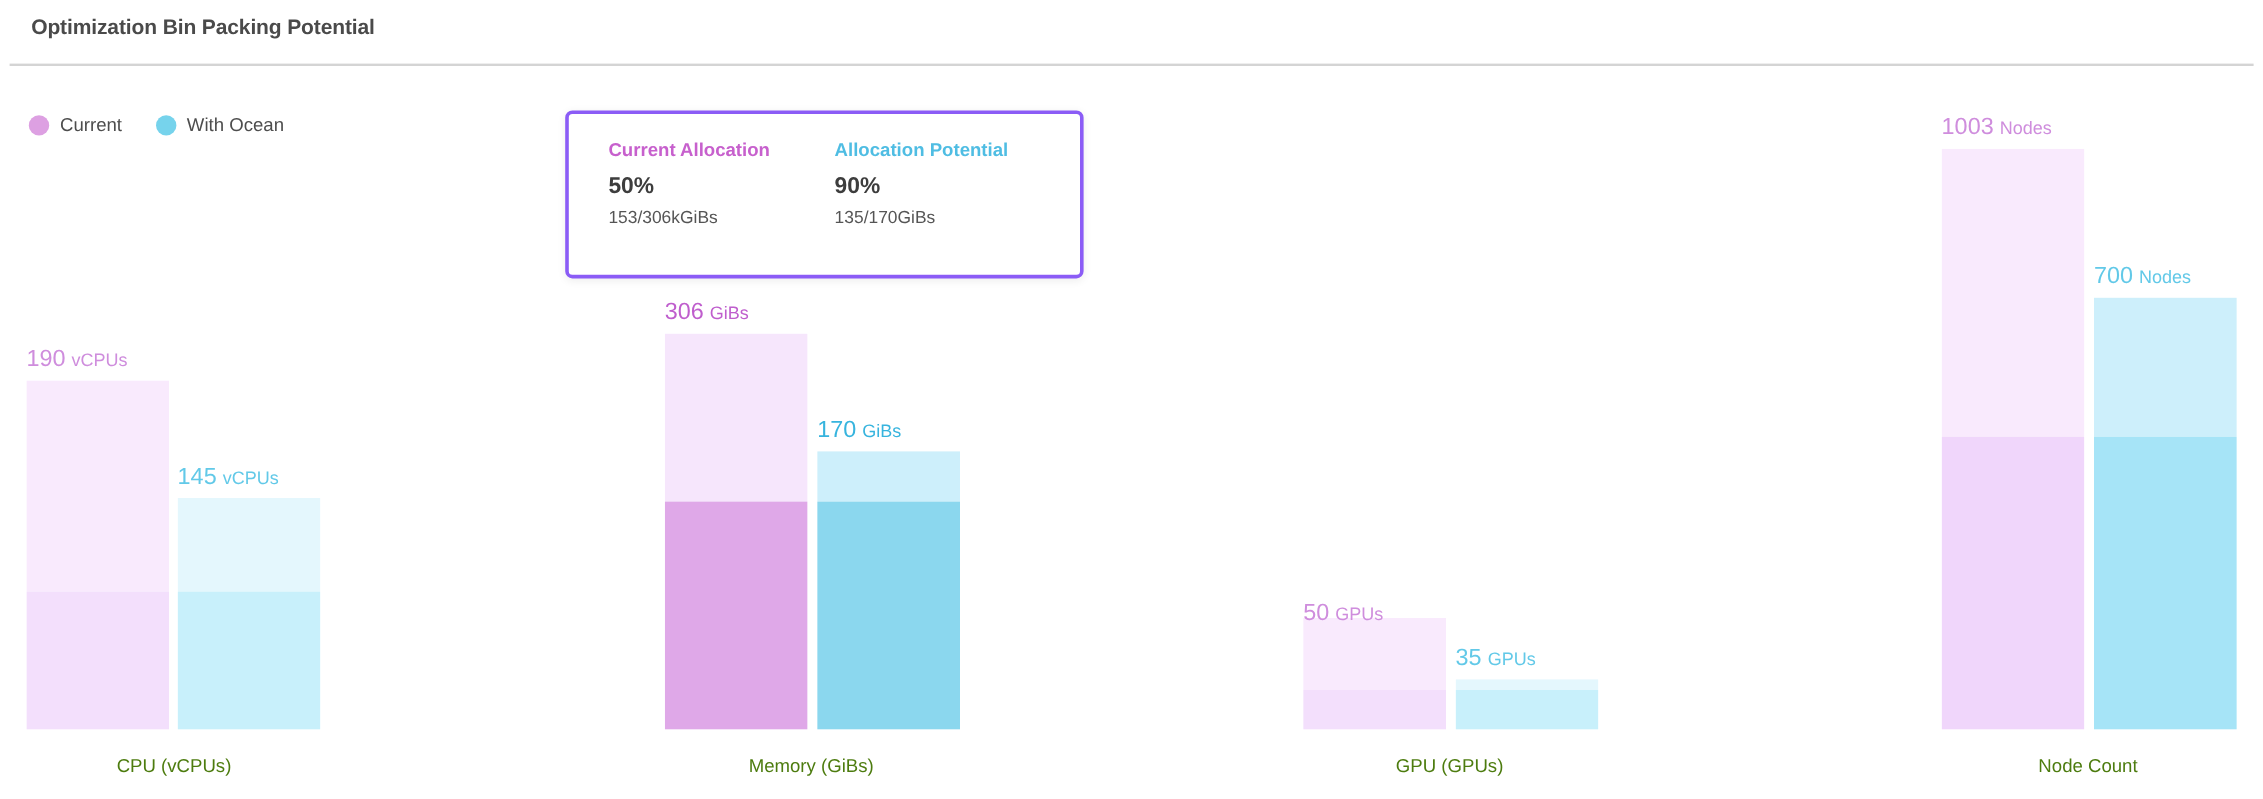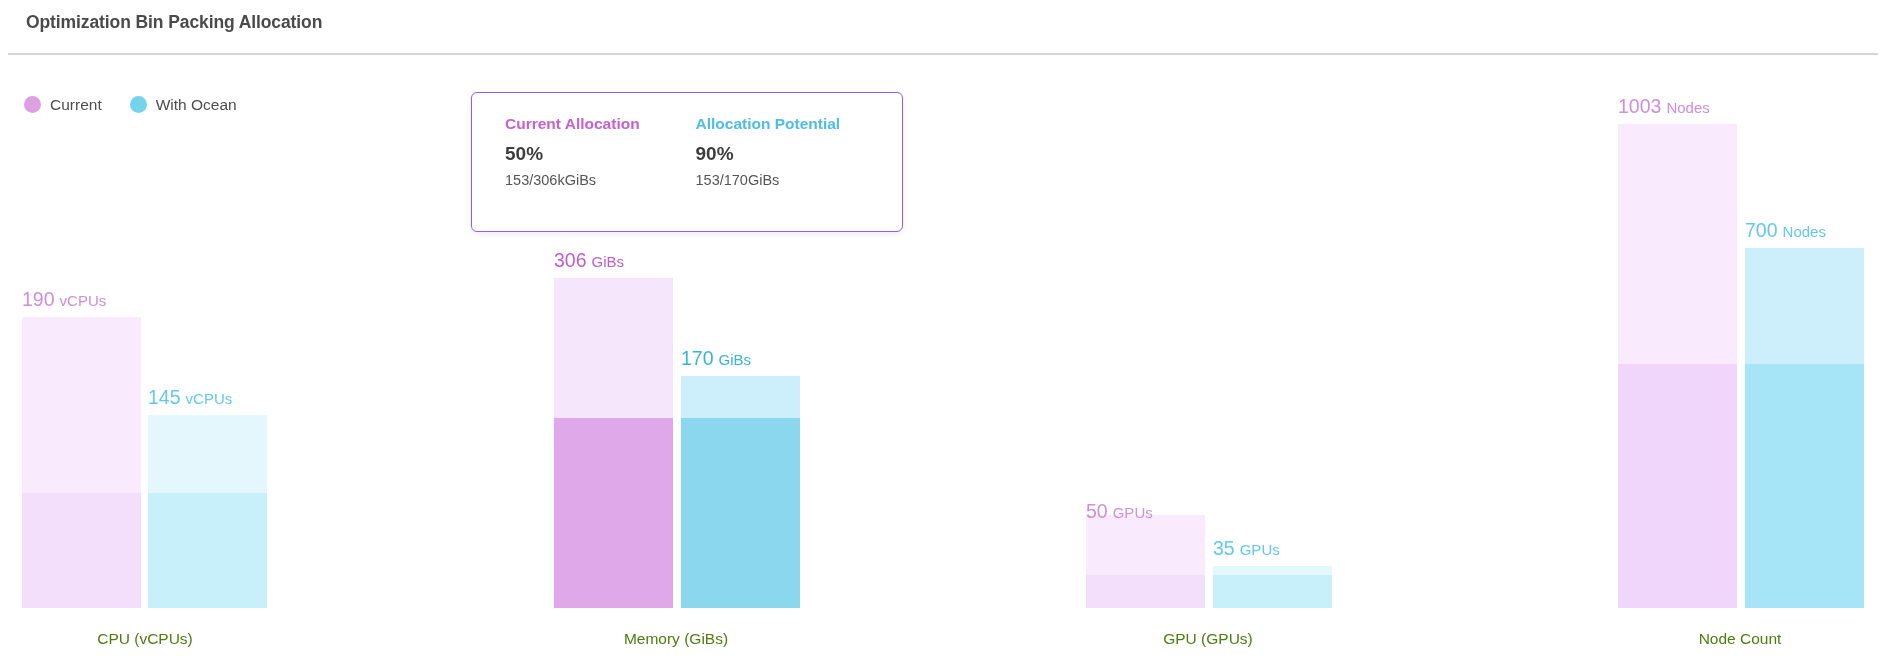--- a/index.html
+++ b/index.html
@@ -66,21 +66,21 @@
   }
 
   
   .tooltip-card {
     position: absolute;
     left: 471px;
     top: 92px;
     width: 432px;
     height: 140px;
     background: #ffffff;
-    border: 1px solid #8b5cf6;
+    border: 3px solid #8b5cf6;
     border-radius: 6px;
     box-shadow: 0 2px 7px rgba(0,0,0,0.07);
     display: flex;
     padding: 22px 16px 0 33px;
   }
   .tt-col { width: 191px; }
   .tt-heading {
     font-size: 15.5px;
     font-weight: bold;
     white-space: nowrap;
@@ -159,21 +159,21 @@
     text-align: center;
     font-size: 15.5px;
     color: #4d7c0f;
     white-space: nowrap;
   }
 </style>
 </head>
 <body>
 
 <div class="panel-header">
-  <div class="panel-title">Optimization Bin Packing Allocation</div>
+  <div class="panel-title">Optimization Bin Packing Potential</div>
   <div class="header-rule"></div>
 </div>
 
 <div class="legend">
   <div class="legend-item">
     <span class="legend-dot" style="background:#dda0e2"></span>
     <span class="legend-label">Current</span>
   </div>
   <div class="legend-item">
     <span class="legend-dot" style="background:#76d3ec"></span>
@@ -183,21 +183,21 @@
 
 <div class="tooltip-card">
   <div class="tt-col">
     <div class="tt-heading current">Current Allocation</div>
     <div class="tt-percent">50%</div>
     <div class="tt-detail">153/306kGiBs</div>
   </div>
   <div class="tt-col">
     <div class="tt-heading potential">Allocation Potential</div>
     <div class="tt-percent">90%</div>
-    <div class="tt-detail">153/170GiBs</div>
+    <div class="tt-detail">135/170GiBs</div>
   </div>
 </div>
 
 <div class="plot">
 
   <div class="group" style="left:0px; width:290px;">
     <div class="bar-wrap" style="left:22px; width:119px; height:291px;">
       <div class="bar" style="height:291px;">
         <div class="bar-upper" style="height:176px; background:#f9eafd;"></div>
         <div class="bar-lower" style="height:115px; background:#f3dffc;"></div>

